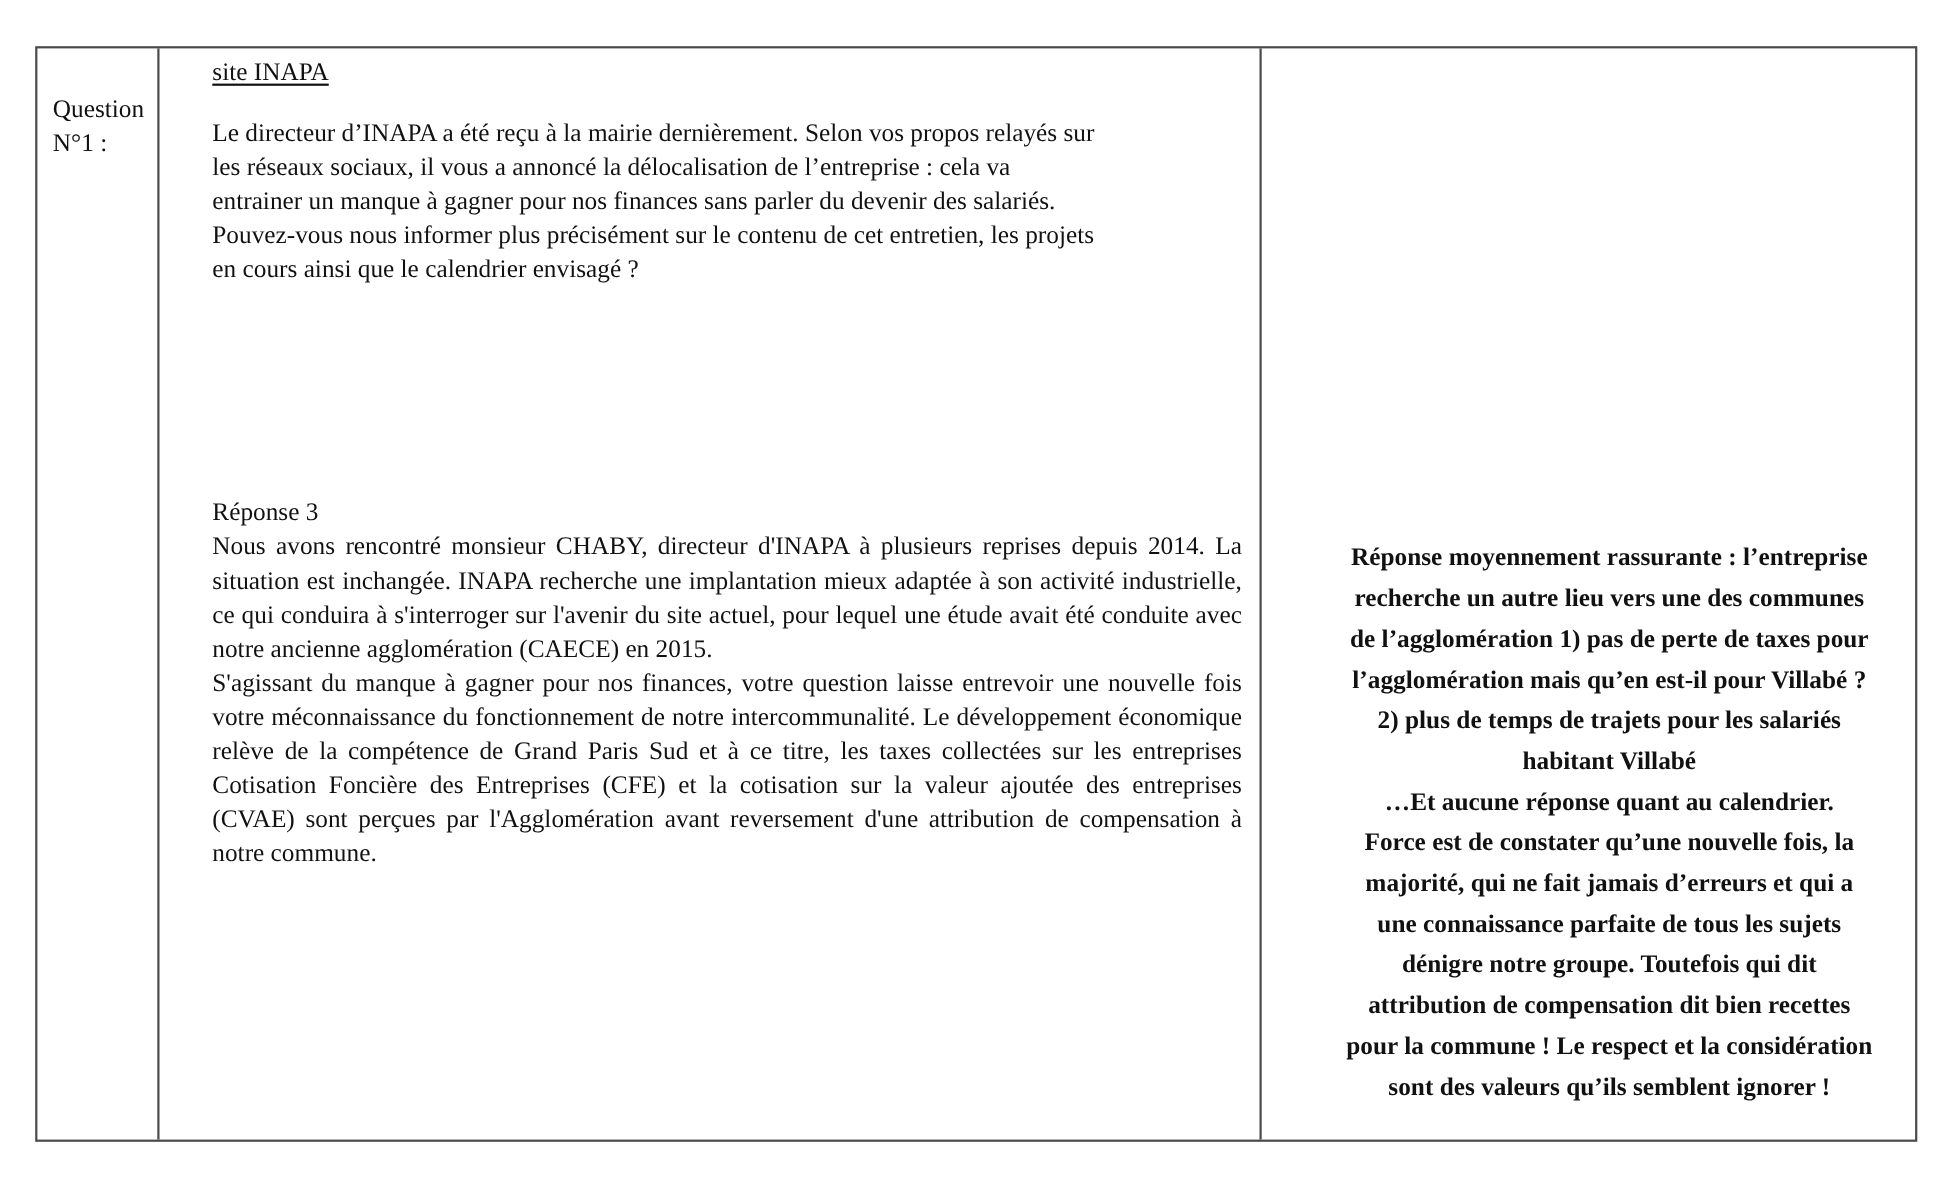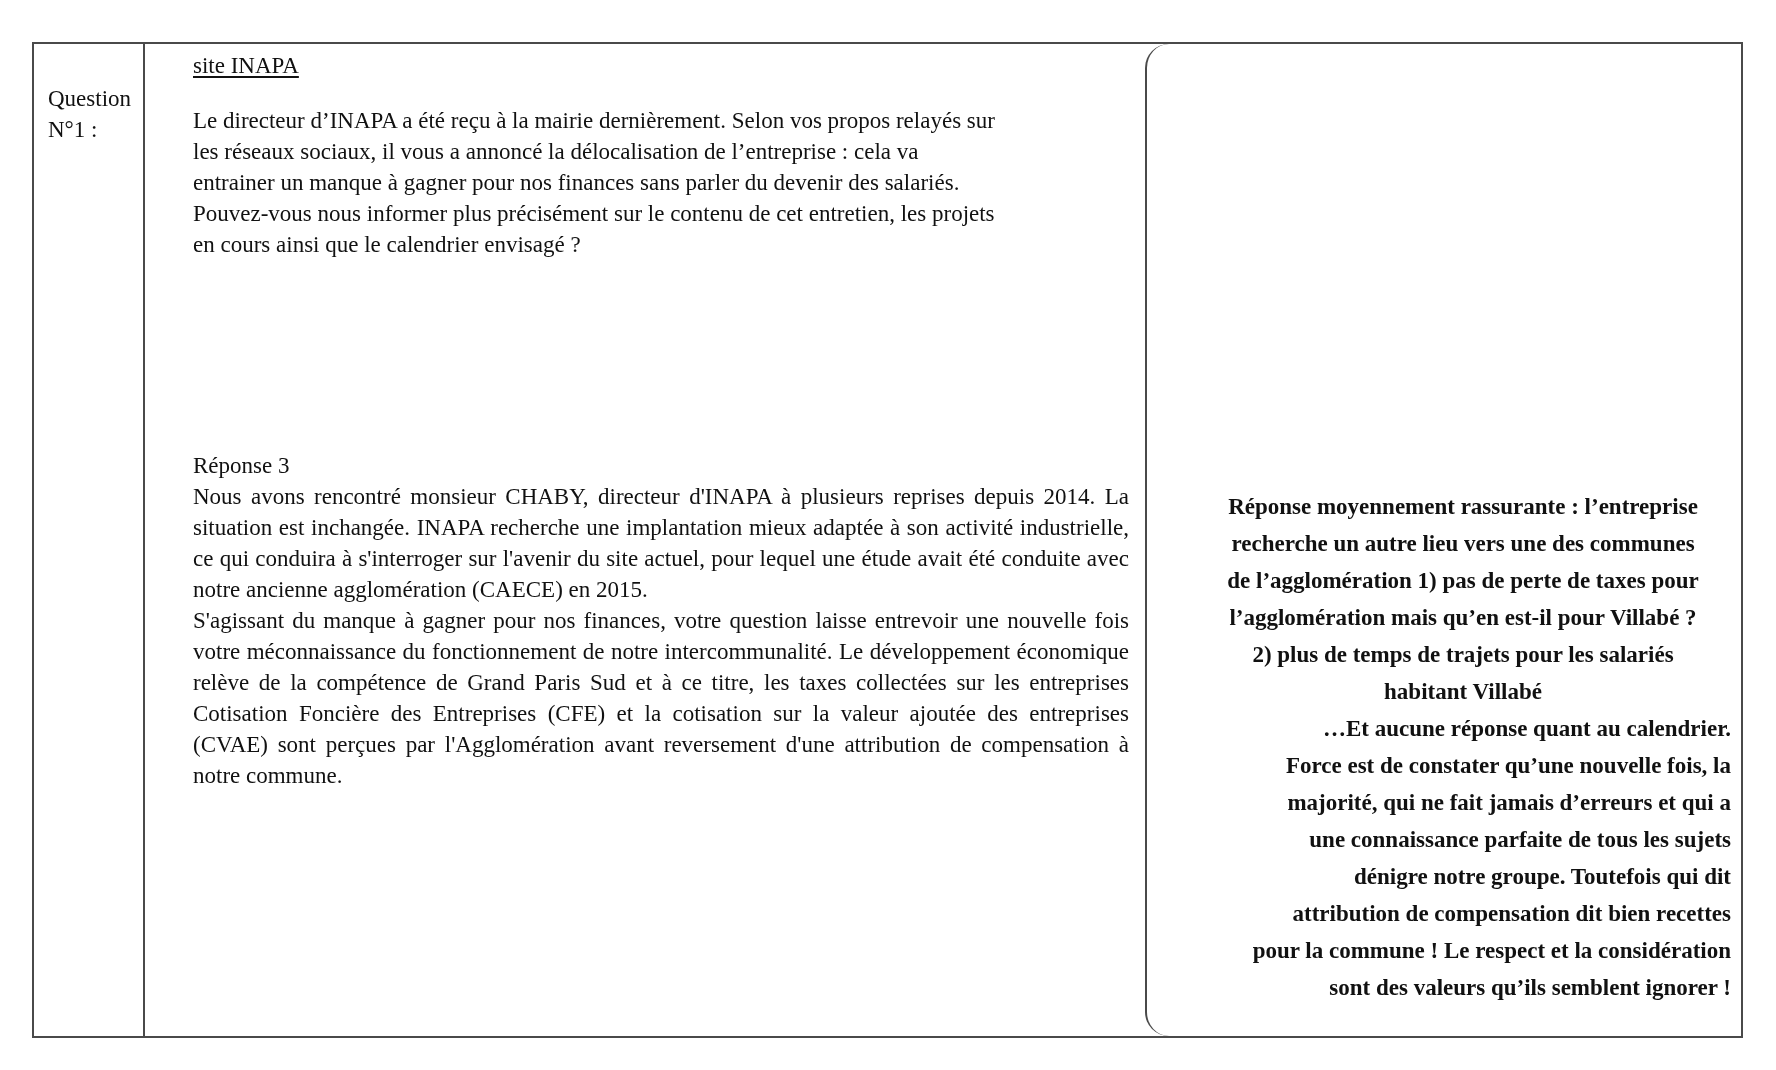--- a/index.html
+++ b/index.html
@@ -65,28 +65,27 @@
   }
   .response-para {
     text-align: justify;
     text-justify: inter-word;
   }
   .cell-comment {
     padding: 444px 10px 0 12px;
     font-size: 23px;
     line-height: 37px;
     font-weight: bold;
-    border-radius: 24px;
   }
   .comment-centered {
     text-align: center;
     white-space: pre-line;
   }
   .comment-left {
-    text-align: right;
+    text-align: center;
     white-space: pre-line;
   }
 </style>
 </head>
 <body>
 
 <div class="page">
   <div class="qa-table">
 
     <div class="cell cell-qnum">

